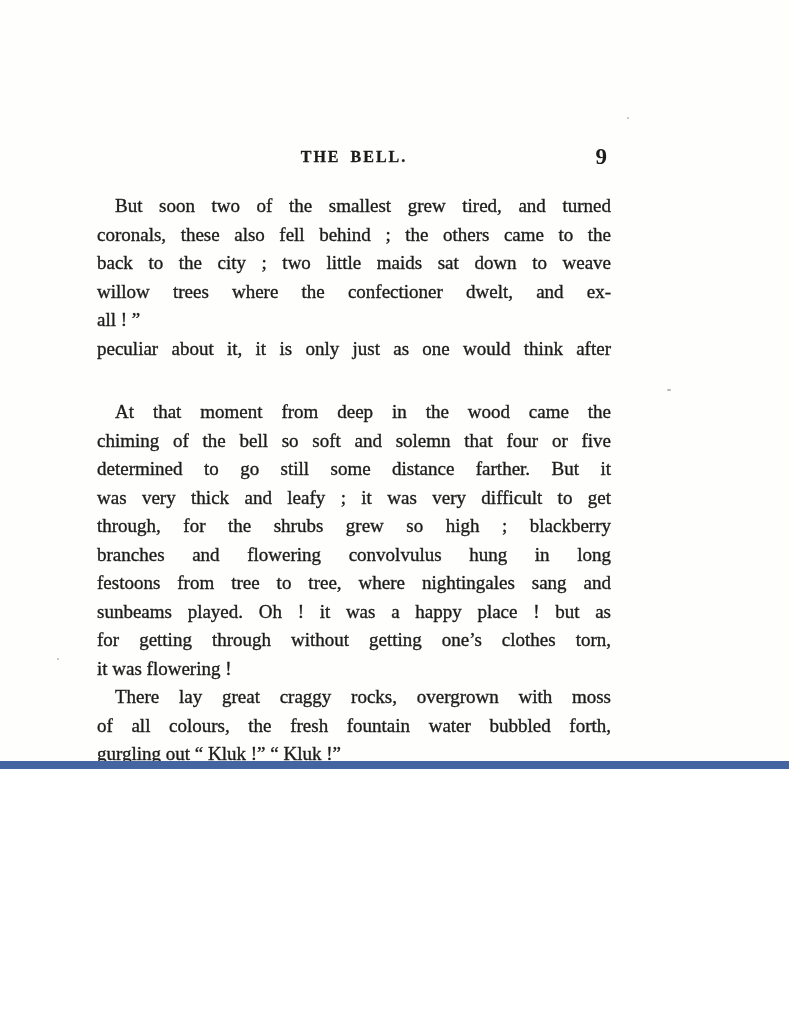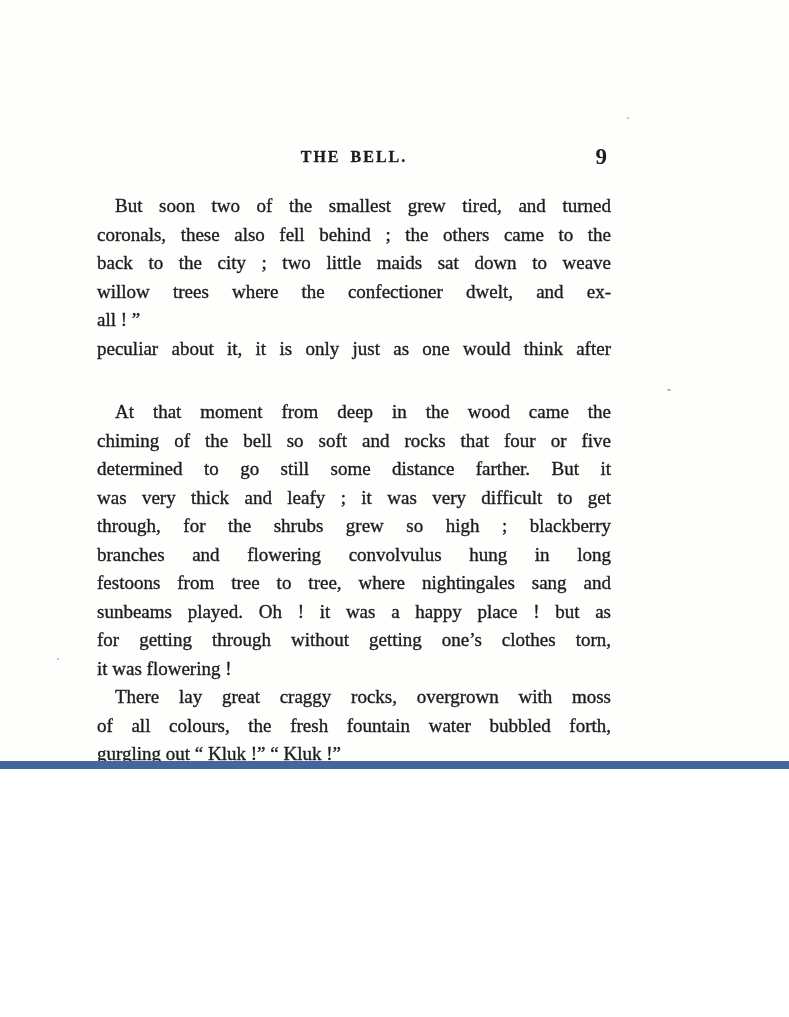--- a/index.html
+++ b/index.html
@@ -109,21 +109,21 @@
       <div class="line first">But soon two of the smallest grew tired, and turned</div>
       <div class="line">coronals, these also fell behind ; the others came to the</div>
       <div class="line">back to the city ; two little maids sat down to weave</div>
       <div class="line">willow trees where the confectioner dwelt, and ex-</div>
       <div class="line last">all ! ”</div>
       <div class="line">peculiar about it, it is only just as one would think after</div>
     </div>
 
     <div class="para p2">
       <div class="line first">At that moment from deep in the wood came the</div>
-      <div class="line">chiming of the bell so soft and rocks that four or five</div>
+      <div class="line">chiming of the bell so soft and solemn that four or five</div>
       <div class="line">determined to go still some distance farther. But it</div>
       <div class="line">was very thick and leafy ; it was very difficult to get</div>
       <div class="line">through, for the shrubs grew so high ; blackberry</div>
       <div class="line">branches and flowering convolvulus hung in long</div>
       <div class="line">festoons from tree to tree, where nightingales sang and</div>
       <div class="line">sunbeams played. Oh ! it was a happy place ! but as</div>
       <div class="line">for getting through without getting one’s clothes torn,</div>
       <div class="line last">it was flowering !</div>
     </div>
 

